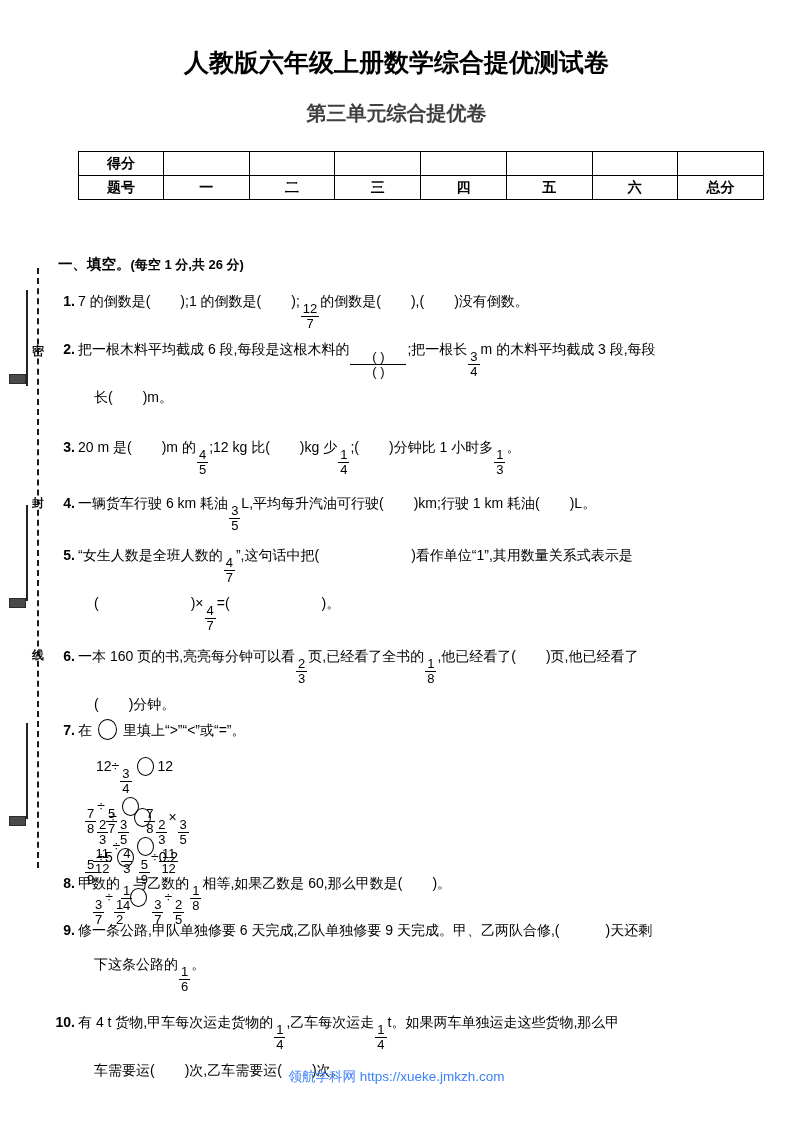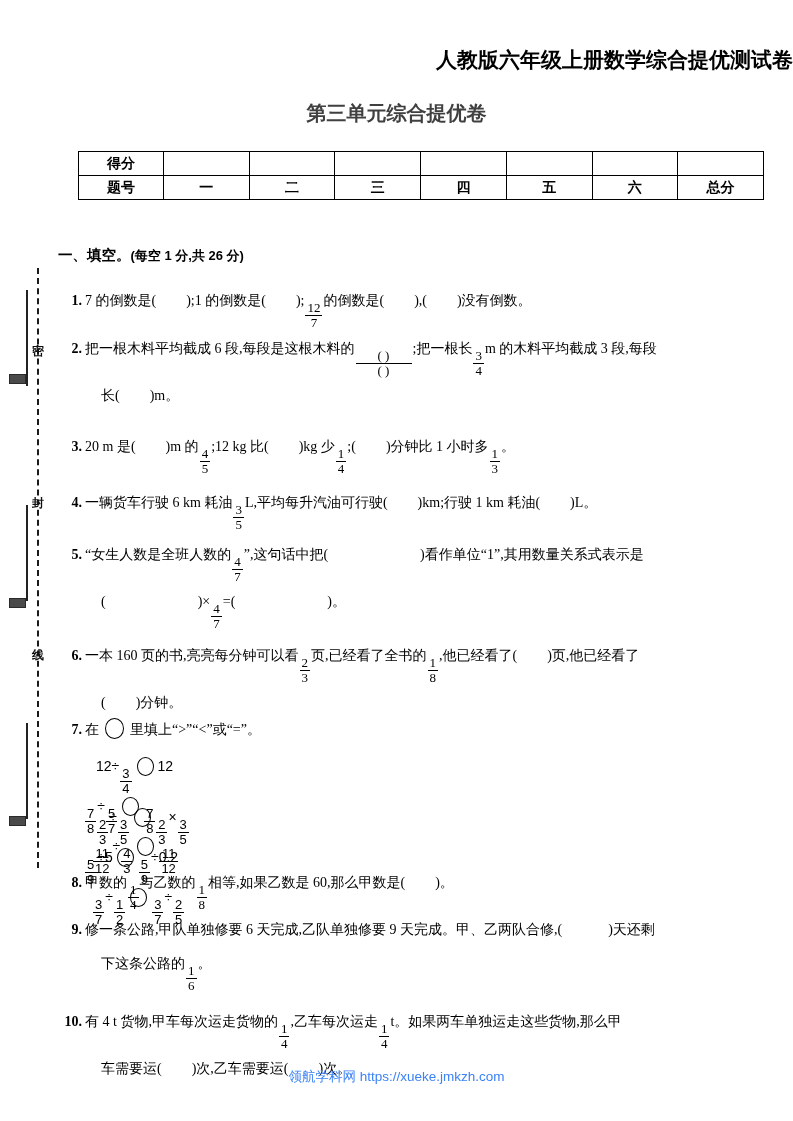--- a/index.html
+++ b/index.html
@@ -68,24 +68,24 @@
     transform: rotate(180deg);
     border: 1px solid #2a2a2a;
     box-sizing: border-box;
   }
 
   
   .title-main {
     position: absolute;
     left: 0; right: 0;
     top: 46px;
-    text-align: right;
-    font-family: "Liberation Sans", sans-serif;
-    font-weight: bold;
-    font-size: 21px;
+    text-align: center;
+    font-family: "Liberation Sans", sans-serif;
+    font-weight: bold;
+    font-size: 25px;
     letter-spacing: 0px;
     color: #000;
   }
   .title-sub {
     position: absolute;
     left: 0; right: 0;
     top: 100px;
     text-align: center;
     font-family: "Liberation Sans", sans-serif;
     font-weight: bold;
@@ -130,23 +130,23 @@
     left: 58px;
     font-family: "Liberation Sans", sans-serif;
     font-weight: bold;
     font-size: 14.5px;
   }
   .sec-head .pts { font-size: 13px; }
 
   
   .q {
     position: absolute;
-    left: 58px;
+    left: 51px;
     width: 712px;
-    font-family: Liberation Serif, serif;
+    font-family: Liberation Sans, sans-serif;
     font-size: 14px;
     line-height: 34px;
   }
   .q .num {
     display: inline-block;
     font-weight: bold;
     width: 24px;
     text-align: right;
     margin-right: 3px;
   }
@@ -257,21 +257,21 @@
         <td>三</td>
         <td>四</td>
         <td>五</td>
         <td>六</td>
         <td>总分</td>
       </tr>
     </tbody>
   </table>
 
 
-  <div class="sec-head" style="top:246px;">
+  <div class="sec-head" style="top:255px;">
     <span>一、填空。</span><span class="pts">(每空 1 分,共 26 分)</span>
   </div>
 
   <div class="q" style="top:284px;">
     <span class="num">1.</span><span class="body"><span>7 的倒数是(</span><span class="blank-s"></span><span>);1 的倒数是(</span><span class="blank-s"></span><span>);</span><span class="frac">
           <span class="n">12</span>
           <span class="d">7</span>
         </span><span>的倒数是(</span><span class="blank-s"></span><span>),(</span><span class="blank-s"></span><span>)没有倒数。</span></span>
   </div>
 

